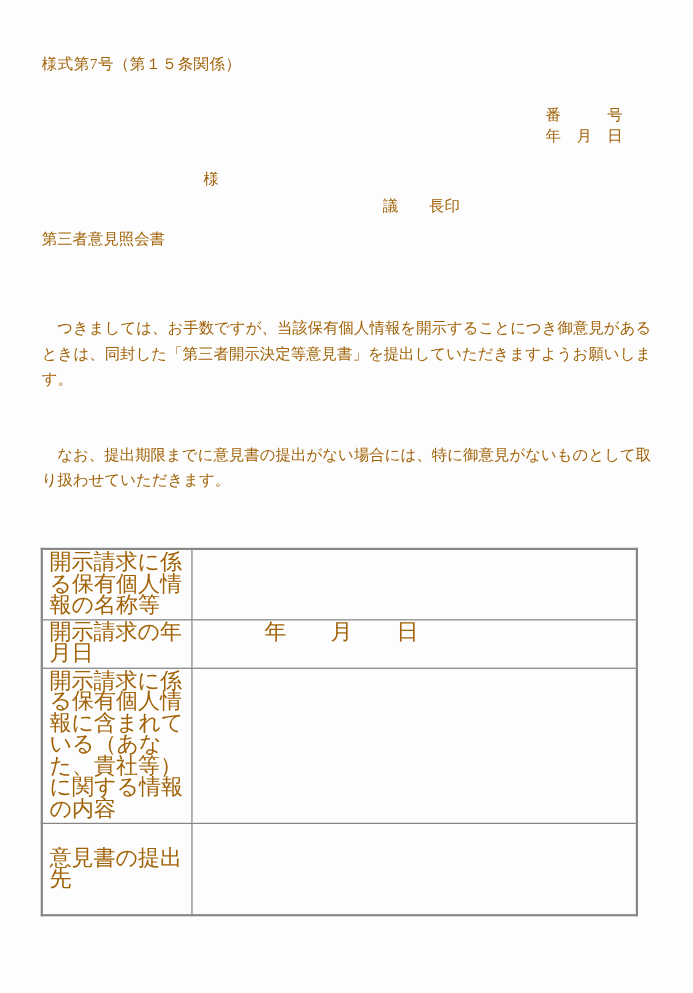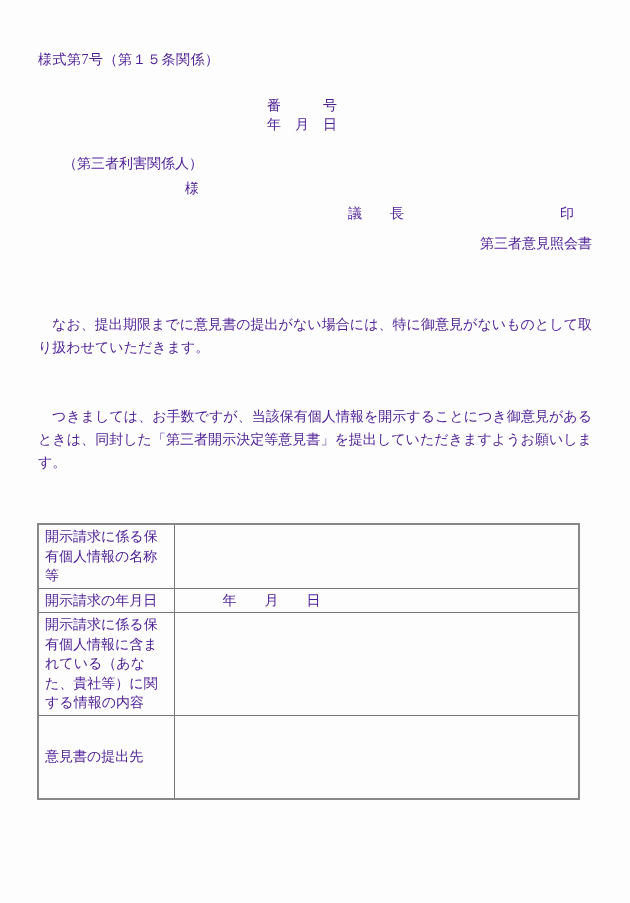--- a/index.html
+++ b/index.html
@@ -3,54 +3,53 @@
 <meta charset="utf-8">
 <style>
   * { margin: 0; padding: 0; box-sizing: border-box; }
   html, body { background: #e8e8e8; }
   .page {
     position: relative;
     width: 630px;
     height: 903px;
     margin: 0 auto;
     background: #fdfdfd;
-    color: #4c1d95;
+    color: #a16207;
     font-family: "Liberation Serif", "DejaVu Serif", serif;
     font-size: 14px;
     padding: 50px 38px 0 38px;
     overflow: hidden;
   }
   .form-number {
     line-height: 20px;
     letter-spacing: 0.5px;
   }
   .number-date {
     margin-top: 26px;
-    text-align: center;
+    text-align: right;
     padding-right: 26px;
     line-height: 19px;
   }
   .addressee {
     margin-top: 17px;
     line-height: 25px;
   }
   .addressee .line1 { padding-left: 25px; }
   .addressee .line2 { padding-left: 147px; }
   .issuer {
     margin-left: 310px;
     width: 226px;
     line-height: 25px;
   }
   .issuer .line2 {
     display: flex;
-    justify-content: space-between;
   }
   .doc-title {
     margin-top: 8px;
-    text-align: right;
+    text-align: left;
     line-height: 20px;
   }
   .body-text {
     margin-top: 13px;
     line-height: 23px;
     text-align: justify;
     word-break: break-all;
     white-space: pre-wrap;
   }
   table.form-table {
@@ -58,21 +57,21 @@
     margin-left: -1px;
     border-collapse: collapse;
     width: 541px;
     table-layout: fixed;
   }
   table.form-table, table.form-table td {
     border: 1px solid #777;
   }
   table.form-table { border-width: 2px 2px 2px 2px; border-color: #888; }
   td {
-    font-size: 14px;
+    font-size: 20px;
     line-height: 19.5px;
     padding: 2px 6px;
     vertical-align: top;
     white-space: pre-wrap;
     overflow: hidden;
   }
   col.c-label { width: 136px; }
   col.c-value { width: 405px; }
   tr.r1 { height: 50px; }
   tr.r2 { height: 20px; }
@@ -86,36 +85,35 @@
 <div class="page">
 
   <div class="form-number">様式第7号（第１５条関係）</div>
 
   <div class="number-date">
     <div>番　　　号</div>
     <div>年　月　日</div>
   </div>
 
   <div class="addressee">
-    <div class="line1">（第三者利害関係人）</div>
     <div class="line2">様</div>
   </div>
 
   <div class="issuer">
     <div class="line2">
       <span>議　　長</span>
       <span>印</span>
     </div>
   </div>
 
   <div class="doc-title">第三者意見照会書</div>
 
   <div class="body-text">
+    <div>　つきましては、お手数ですが、当該保有個人情報を開示することにつき御意見があるときは、同封した「第三者開示決定等意見書」を提出していただきますようお願いします。</div>
     <div>　なお、提出期限までに意見書の提出がない場合には、特に御意見がないものとして取り扱わせていただきます。</div>
-    <div>　つきましては、お手数ですが、当該保有個人情報を開示することにつき御意見があるときは、同封した「第三者開示決定等意見書」を提出していただきますようお願いします。</div>
   </div>
 
   <table class="form-table">
     <colgroup>
         <col class="c-label">
         <col class="c-value">
       </colgroup>
     <tbody>
       <tr class="r1">
         <td class="label">開示請求に係る保有個人情報の名称等</td>

